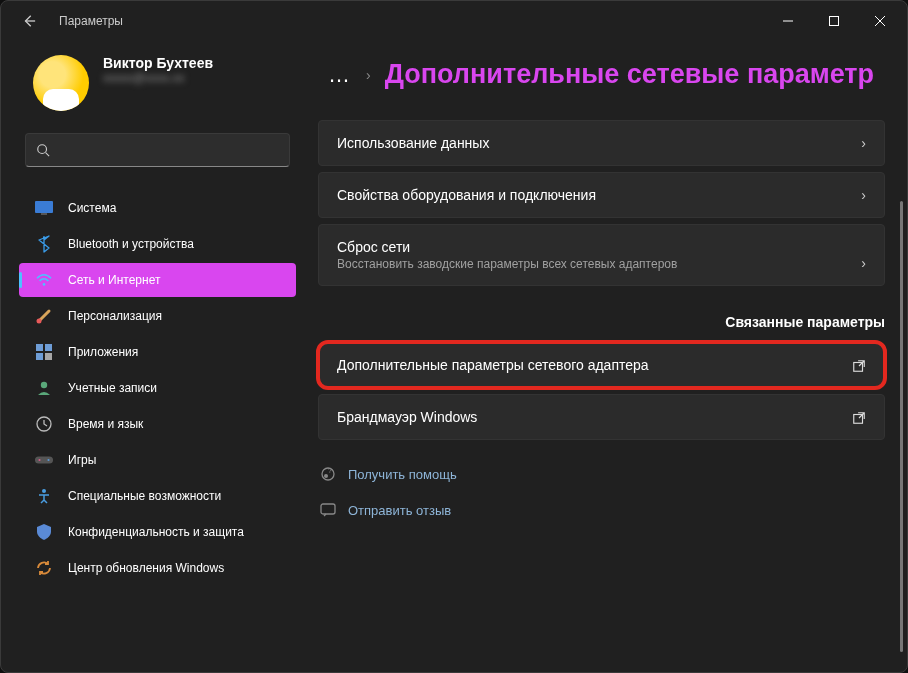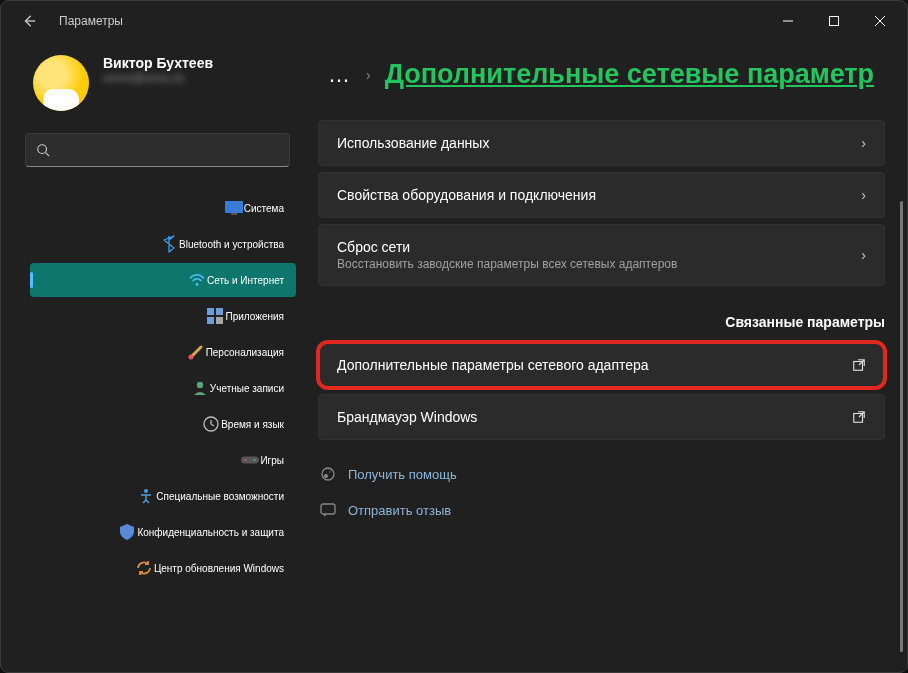--- a/index.html
+++ b/index.html
@@ -17,31 +17,31 @@
 .avatar { width:56px; height:56px; border-radius:50%; background:radial-gradient(circle at 35% 35%, #ffe47a 25%, #ffcc00 60%); position:relative; overflow:hidden; }
 .avatar::after { content:""; position:absolute; bottom:0; left:10px; right:10px; height:22px; background:#fff; border-radius:10px 10px 0 0; }
 .profile-text { display:flex; flex-direction:column; }
 .profile-name { font-size:14px; font-weight:600; color:#fff; }
 .profile-email { font-size:12px; color:#8a8a8a; filter:blur(3px); user-select:none; }
 .search-box { margin:4px 6px 18px 6px; background:#2d2d2d; border:1px solid #3a3a3a; border-bottom:1px solid #888; border-radius:4px; height:34px; display:flex; align-items:center; padding:0 10px; }
 .search-box input { flex:1; background:transparent; border:none; outline:none; color:#fff; font-size:14px; }
 .search-box input::placeholder { color:#b0b0b0; }
 .search-icon { color:#ccc; }
 .nav { display:flex; flex-direction:column; gap:2px; margin-top:6px; overflow:auto; }
-.nav-item { display:flex; align-items:center; gap:1px; padding:8px 12px 8px 16px; border-radius:4px; cursor:pointer; font-size:10px; color:#fff; position:relative;justify-content:flex-end; }
-.nav-item.active { background:#0f766e;margin-left:11px; }
+.nav-item { display:flex; align-items:center; gap:15px; padding:8px 12px 8px 16px; border-radius:4px; cursor:pointer; font-size:12px; color:#fff; position:relative; }
+.nav-item.active { background:#d946ef; }
 .nav-item.active::before { content:""; position:absolute; left:0; top:9px; bottom:9px; width:3px; background:#4cc2ff; border-radius:2px; }
 .nav-icon { width:18px; height:18px; display:flex; align-items:center; justify-content:center; font-size:14px; }
 .content { flex:1; padding:18px 22px 10px 12px; overflow:auto; position:relative; }
 .scroll-track { position:absolute; right:4px; top:160px; bottom:20px; width:3px; background:#777; border-radius:2px; }
 .breadcrumb { display:flex; align-items:center; gap:14px; margin-left:10px; margin-bottom:30px; }
 .bc-more { font-size:22px; color:#fff; letter-spacing:2px; cursor:pointer; }
 .chev { color:#888; font-size:14px; }
-.page-title { font-size:27px; font-weight:600; white-space:nowrap; color:#22c55e;text-decoration:underline; }
-.card { background:#2b2b2b; border:1px solid #333; border-radius:4px; padding:14px 18px; margin-bottom:6px; display:flex; align-items:center; justify-content:space-between; cursor:pointer;gap:22px; }
+.page-title { font-size:27px; font-weight:600; white-space:nowrap; color:#d946ef; }
+.card { background:#2b2b2b; border:1px solid #333; border-radius:4px; padding:14px 18px; margin-bottom:6px; display:flex; align-items:flex-end; justify-content:space-between; cursor:pointer;gap:22px; }
 .card-left { display:flex; flex-direction:column; gap:2px; }
 .card-title { font-size:14px; color:#fff; }
 .card-sub { font-size:12px; color:#a0a0a0; }
 .card-chevron { color:#ccc; font-size:14px; }
 .section-header { font-size:14px; font-weight:600; margin:28px 0 12px 2px; color:#fff;text-align:right; }
 .card.highlighted { outline:4px solid #e3281f; outline-offset:-2px; border-radius:10px; }
 .links { margin-top:26px; display:flex; flex-direction:column; gap:20px; }
 .link-item { display:flex; align-items:center; gap:12px; color:#888; font-size:13px; cursor:pointer; margin-left:2px; }
 .link-text { color:#8eb5d8; }
 .ext-icon { color:#ddd; }
@@ -121,37 +121,37 @@
               <svg width="18" height="14" viewBox="0 0 20 16">
                 <path d="M2 6 Q10 -2 18 6" stroke="#4cc2ff" fill="none" stroke-width="1.8"></path>
                 <path d="M5 9 Q10 4 15 9" stroke="#4cc2ff" fill="none" stroke-width="1.8"></path>
                 <circle cx="10" cy="13" r="1.5" fill="#4cc2ff"></circle>
               </svg>
             </span>
           <span>Сеть и Интернет</span>
         </div>
         <div class="nav-item">
           <span class="nav-icon">
+              <svg width="16" height="16" viewBox="0 0 16 16">
+                <path d="M3 13 L13 3" stroke="#d8a45a" stroke-width="3" stroke-linecap="round"></path>
+                <circle cx="3" cy="13" r="2.5" fill="#e85a5a"></circle>
+              </svg>
+            </span>
+          <span>Персонализация</span>
+        </div>
+        <div class="nav-item">
+          <span class="nav-icon">
               <svg width="16" height="16">
                 <rect x="0" y="0" width="7" height="7" fill="#6e9dd6"></rect>
                 <rect x="9" y="0" width="7" height="7" fill="#6e9dd6"></rect>
                 <rect x="0" y="9" width="7" height="7" fill="#6e9dd6"></rect>
                 <rect x="9" y="9" width="7" height="7" fill="#a7a7a7"></rect>
               </svg>
             </span>
           <span>Приложения</span>
-        </div>
-        <div class="nav-item">
-          <span class="nav-icon">
-              <svg width="16" height="16" viewBox="0 0 16 16">
-                <path d="M3 13 L13 3" stroke="#d8a45a" stroke-width="3" stroke-linecap="round"></path>
-                <circle cx="3" cy="13" r="2.5" fill="#e85a5a"></circle>
-              </svg>
-            </span>
-          <span>Персонализация</span>
         </div>
         <div class="nav-item">
           <span class="nav-icon">
               <svg width="16" height="16" viewBox="0 0 16 16">
                 <circle cx="8" cy="5" r="3.2" fill="#5aa87a"></circle>
                 <path d="M2 15 Q8 9 14 15" fill="#5aa87a"></path>
               </svg>
             </span>
           <span>Учетные записи</span>
         </div>

